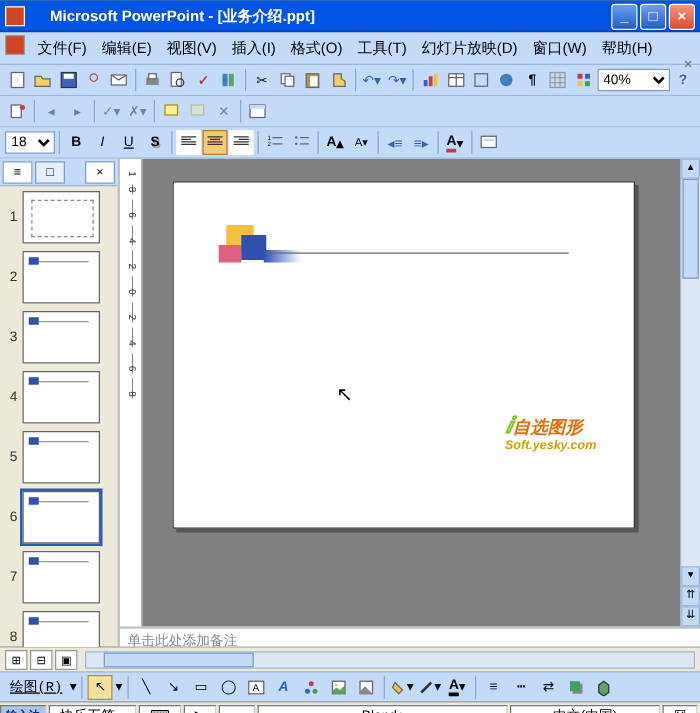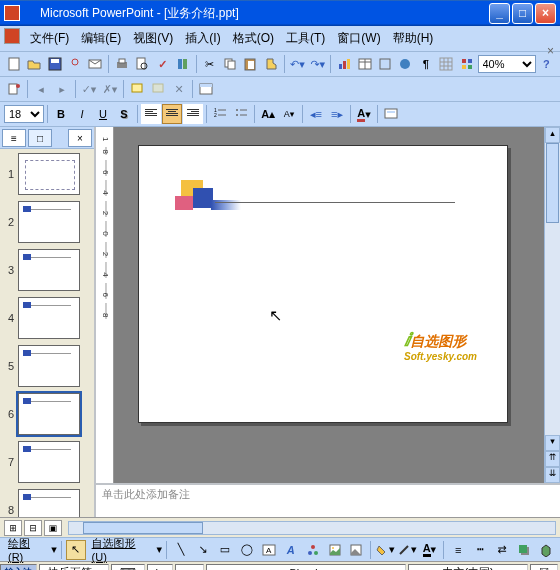--- a/index.html
+++ b/index.html
@@ -1,19 +1,19 @@
 <!DOCTYPE html>
 <html><head>
 <meta charset="utf-8">
 <style>
 * { margin: 0; padding: 0; box-sizing: border-box; font-family: Tahoma, "Microsoft YaHei", sans-serif; }
 body { width: 560px; height: 570px; overflow: hidden; background: #ece9d8; }
 .titlebar { height: 26px; background: linear-gradient(#3a6ea5,#0054e3 5%,#0054e3 90%,#003ba0); color: #fff; display: flex; align-items: center; padding: 0 4px; font-size: 12px; }
 .titlebar .icon { width: 16px; height: 16px; background: #d04424; margin-right: 4px; border: 1px solid #fff; }
-.titlebar .title { flex: 1; font-weight: normal; padding-left: 16px; }
+.titlebar .title { flex: 1; font-weight: bold; padding-left: 16px; }
 .win-btns { display: flex; gap: 2px; }
 .win-btn { width: 21px; height: 21px; border: 1px solid #fff; border-radius: 3px; color: #fff; font-size: 12px; display: flex; align-items: center; justify-content: center; font-weight: bold; cursor: pointer; }
 .win-btn.min,.win-btn.max { background: linear-gradient(#6f9eef,#1e5fc7); }
 .win-btn.close { background: linear-gradient(#f09784,#e14a30); }
 .menubar { background: #c3daf9; padding: 2px 4px; font-size: 12px; display: flex; flex-wrap: wrap; gap: 8px; border-bottom: 1px solid #9db8d9; position: relative; }
 .menubar .sys-icon { width: 16px; height: 16px; background: #d04424; border: 1px solid #999; }
 .menu-item { padding: 2px 2px; cursor: pointer; color: #000; }
 .menu-x { position: absolute; right: 6px; top: 18px; color: #666; cursor: pointer; }
 .toolbar { background: #c3daf9; padding: 2px 4px; display: flex; align-items: center; gap: 1px; border-bottom: 1px solid #9db8d9; flex-wrap: nowrap; overflow: hidden; }
 .tb-btn { width: 20px; height: 20px; border: 1px solid transparent; display: flex; align-items: center; justify-content: center; font-size: 11px; cursor: pointer; }
@@ -60,27 +60,27 @@
 .cursor { position: absolute; left: 130px; top: 160px; font-size: 16px; color: #000; }
 .watermark { position: absolute; right: 30px; bottom: 60px; font-size: 14px; color: #e07000; font-weight: bold; font-style: italic; }
 .watermark .sub { font-size: 10px; color: #d0a000; display: block; }
 .vscroll { position: absolute; right: 0; top: 0; bottom: 0; width: 16px; background: #dce6f4; border-left: 1px solid #9db8d9; }
 .vscroll .arrow { height: 16px; background: #c3daf9; border: 1px solid #9db8d9; font-size: 9px; text-align: center; cursor: pointer; }
 .vscroll .track { position: absolute; top: 16px; bottom: 48px; left: 0; right: 0; }
 .vscroll .thumb-sb { position: absolute; top: 0; height: 80px; left: 1px; right: 1px; background: #c3daf9; border: 1px solid #7a9cc6; cursor: pointer; }
 .vscroll .arrow.down { position: absolute; bottom: 32px; left: 0; right: 0; }
 .vscroll .dbl { position: absolute; bottom: 0; height: 32px; left: 0; right: 0; }
 .vscroll .dbl div { height: 16px; background: #c3daf9; border: 1px solid #9db8d9; font-size: 9px; text-align: center; cursor: pointer; }
-.notes { height: 34px; background: #fff; border-top: 2px solid #bfc3c8; padding: 2px 6px; font-size: 11px; color: #888; }
+.notes { height: 16px; background: #fff; border-top: 2px solid #bfc3c8; padding: 2px 6px; font-size: 11px; color: #888; }
 .view-switch { height: 20px; background: #ece9d8; border-top: 1px solid #999; display: flex; align-items: center; padding: 0 4px; gap: 2px; }
 .view-btn { width: 18px; height: 16px; border: 1px solid #999; background: #fff; font-size: 9px; cursor: pointer; display: flex; align-items: center; justify-content: center; }
 .hscroll { flex: 1; height: 14px; background: #dce6f4; margin-left: 4px; border: 1px solid #9db8d9; position: relative; }
 .hscroll .hthumb { position: absolute; left: 14px; width: 120px; top: 0; bottom: 0; background: #c3daf9; border: 1px solid #7a9cc6; cursor: pointer; }
 .draw-toolbar { height: 24px; background: #c3daf9; border-top: 1px solid #9db8d9; display: flex; align-items: center; gap: 2px; padding: 0 4px; font-size: 11px; }
-.draw-label { padding: 0 4px; cursor: pointer; }
+.draw-label { padding: 0 4px; cursor: pointer; font-family: Liberation Mono, monospace; }
 .draw-label.u { text-decoration: underline; }
 .statusbar { height: 22px; background: #ece9d8; border-top: 1px solid #999; display: flex; align-items: center; font-size: 11px; }
 .status-seg { border: 1px inset #ccc; height: 18px; padding: 0 8px; display: flex; align-items: center; margin-right: 2px; background: #fff; }
 .ime { background: #b0c4e8; padding: 0 4px; color: #003080; font-weight: bold; }
 svg { display: block; }
 </style>
 </head>
 <body>
 
 <div class="titlebar">
@@ -94,20 +94,21 @@
 </div>
 
 <div class="menubar">
   <div class="sys-icon"></div>
   <span class="menu-item">文件(F)</span>
   <span class="menu-item">编辑(E)</span>
   <span class="menu-item">视图(V)</span>
   <span class="menu-item">插入(I)</span>
   <span class="menu-item">格式(O)</span>
   <span class="menu-item">工具(T)</span>
+  <span class="menu-item">幻灯片放映(D)</span>
   <span class="menu-item">窗口(W)</span>
   <span class="menu-item">帮助(H)</span>
   <span class="menu-x">×</span>
 </div>
 
 <div class="toolbar">
   <div class="tb-btn">
       <svg width="14" height="14">
         <rect x="2" y="1" width="10" height="12" fill="#fff" stroke="#666"></rect>
       </svg>
@@ -431,21 +432,21 @@
   <div class="view-btn">▣</div>
   <div class="hscroll">
       <div class="hthumb"></div>
     </div>
 </div>
 
 <div class="draw-toolbar">
   <span class="draw-label u">绘图(R)</span>▾
   <div class="tb-sep"></div>
   <div class="tb-btn" style="background:#f4e0a0;border-color:#b09040">↖</div>
-  <span class="draw-label u">自选图形(U)</span>▾
+  ▾
   <div class="tb-sep"></div>
   <div class="tb-btn">╲</div>
   <div class="tb-btn">↘</div>
   <div class="tb-btn">▭</div>
   <div class="tb-btn">◯</div>
   <div class="tb-btn">
       <svg width="14" height="14">
         <rect x="1" y="2" width="12" height="10" fill="#fff" stroke="#666"></rect>
         <text x="4" y="10" font-size="8">A</text>
       </svg>

